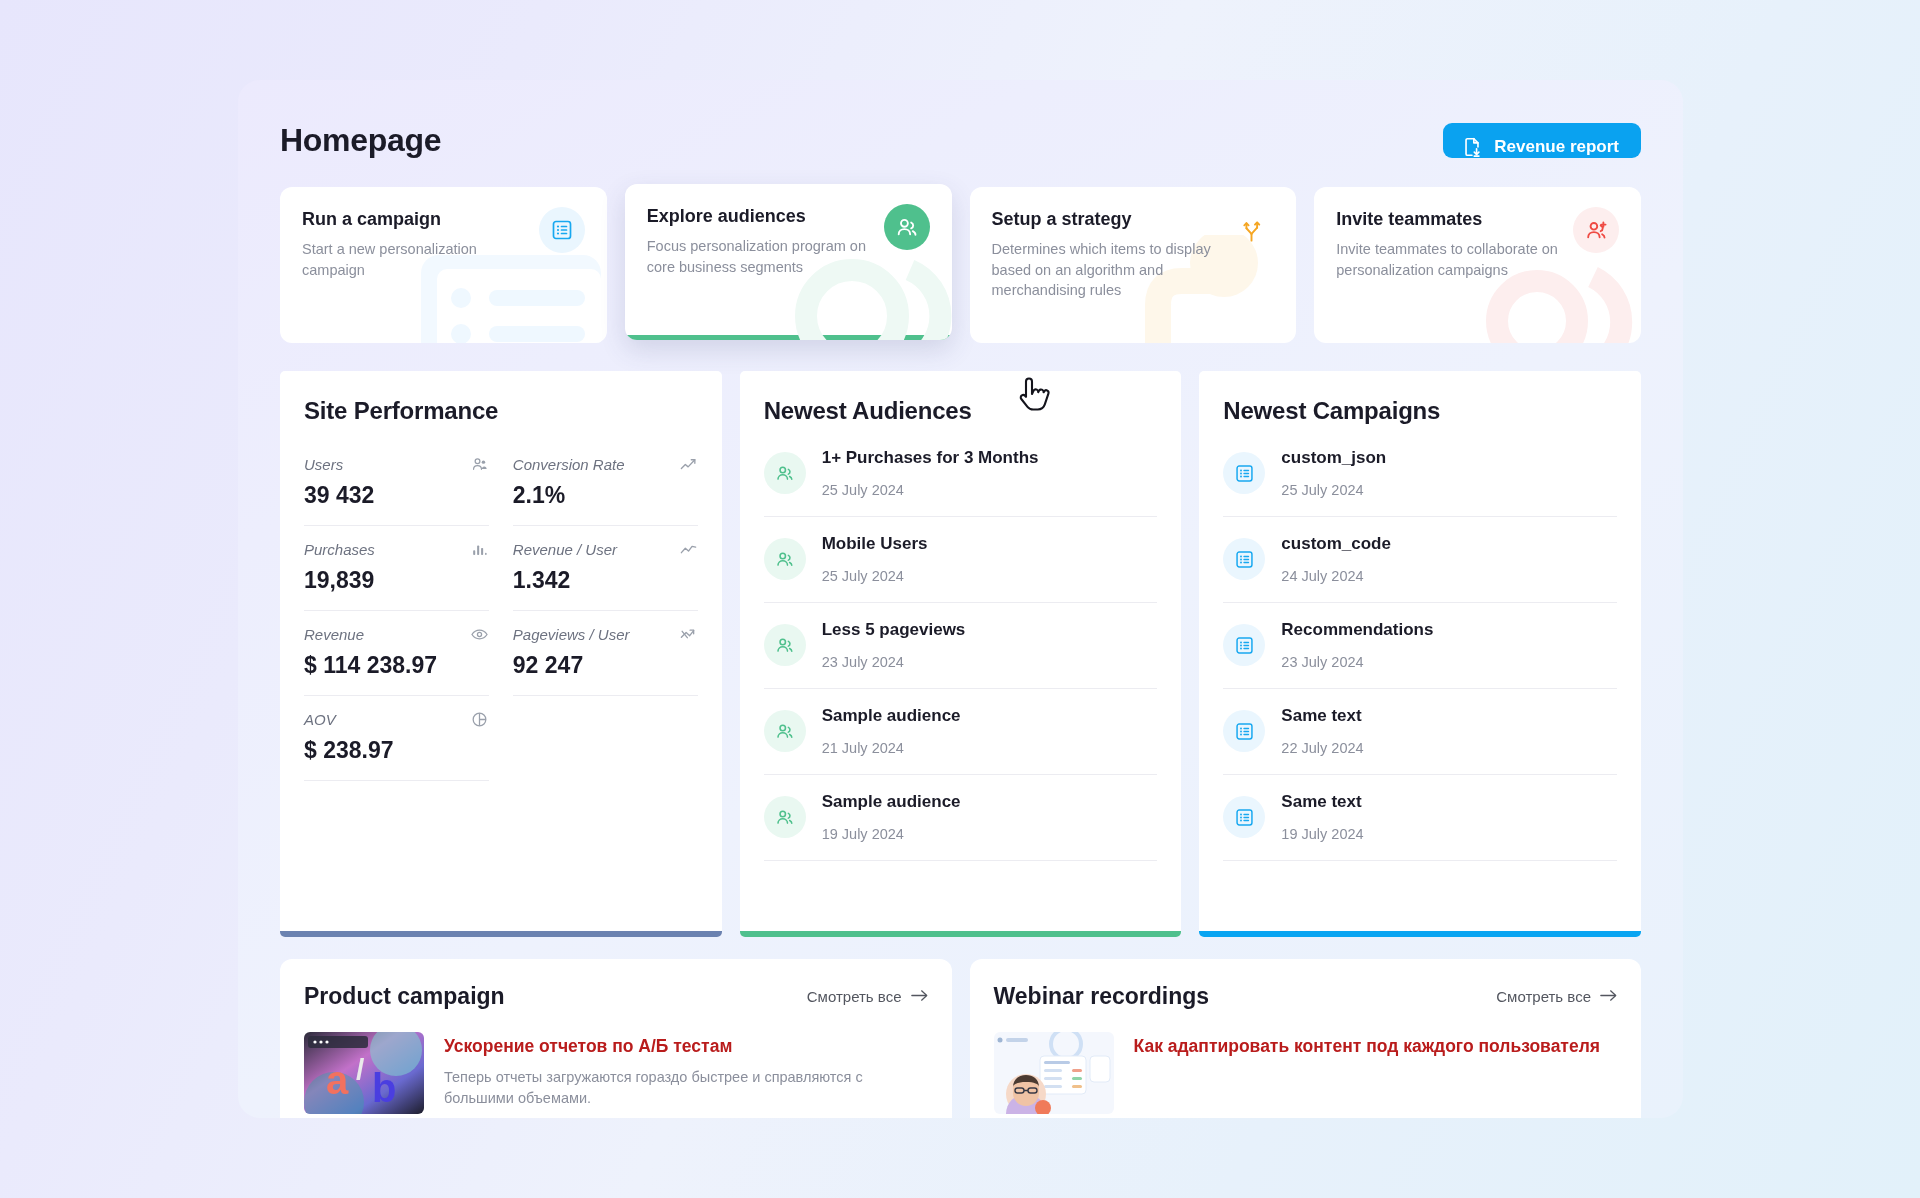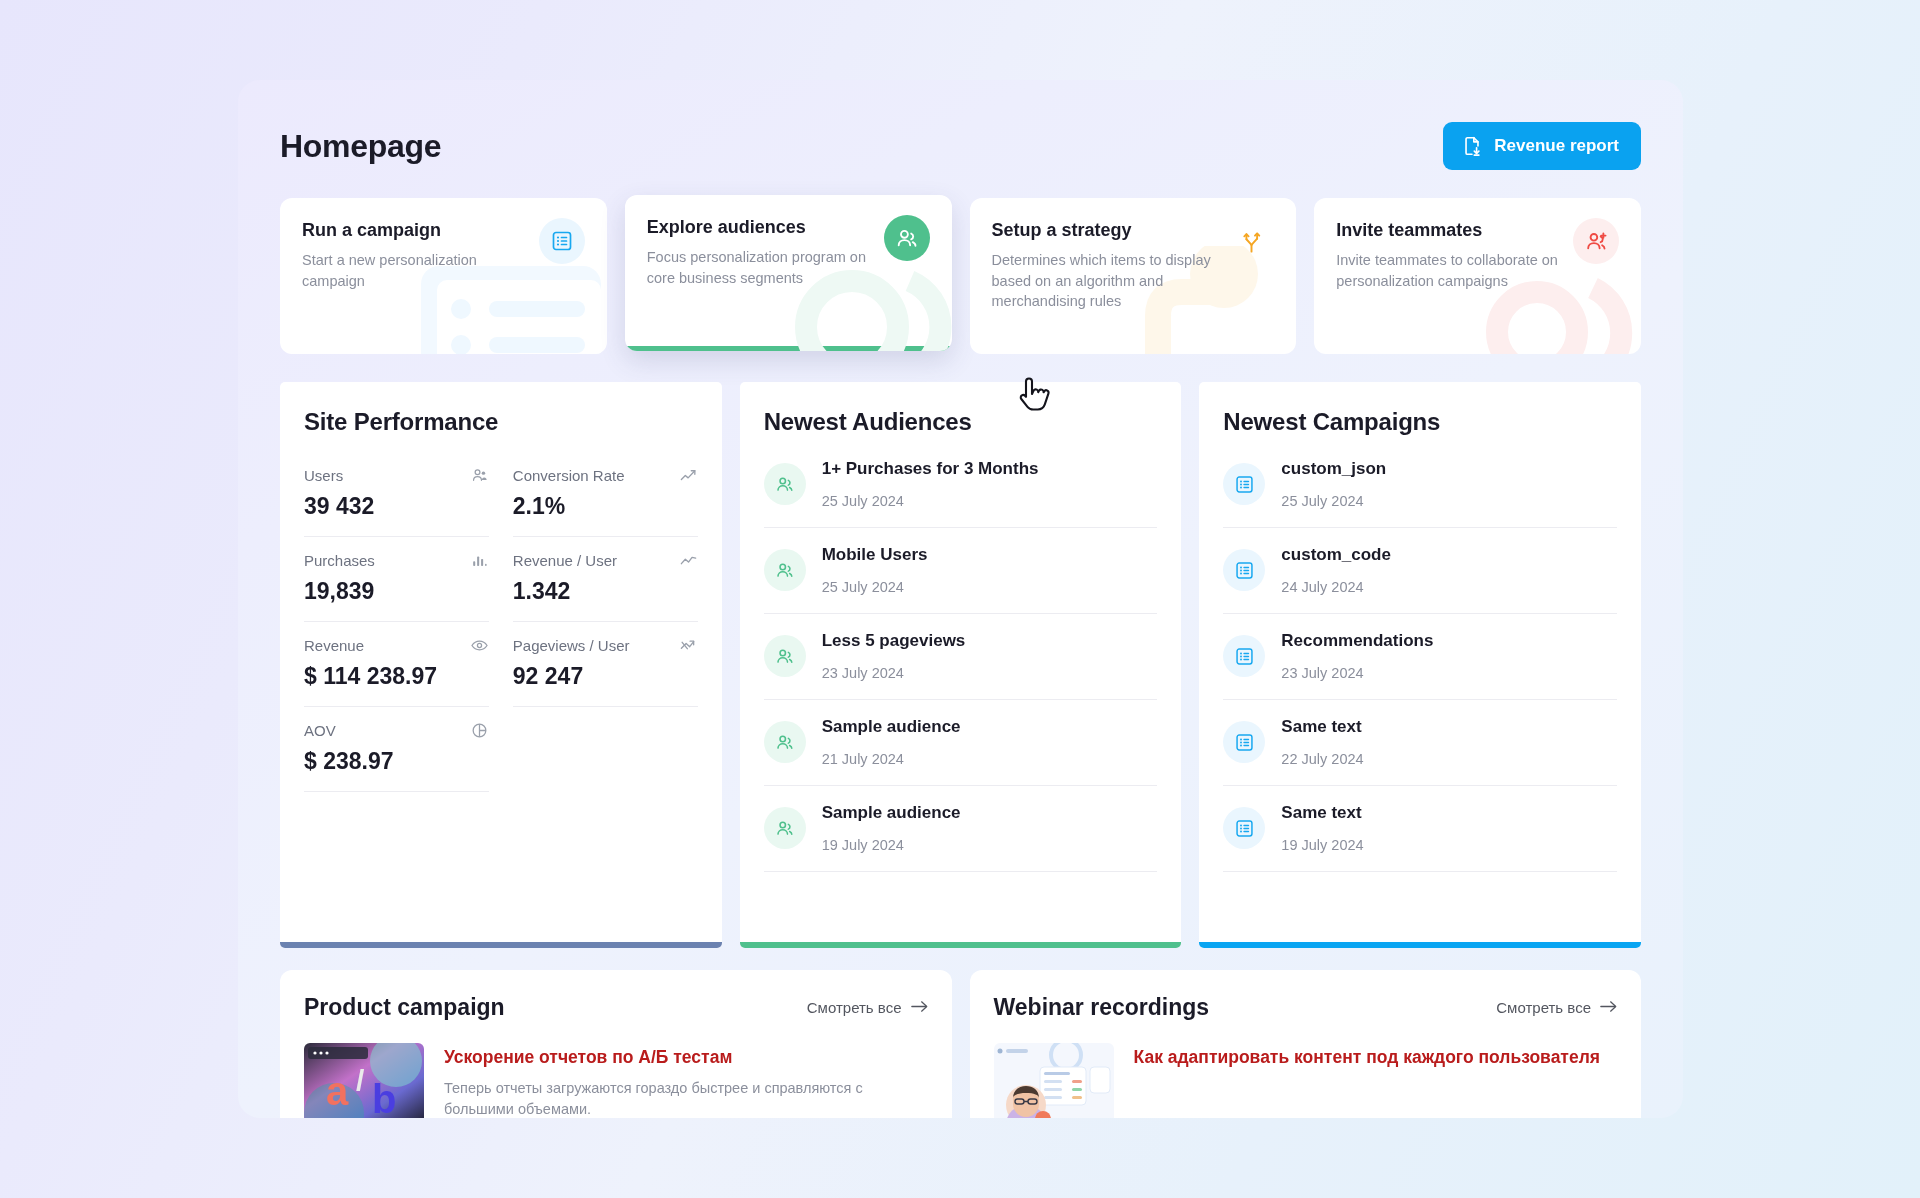--- a/index.html
+++ b/index.html
@@ -29,21 +29,21 @@
     padding: 42px 42px 0 42px;
   }
   .page-title {
     font-size: 32px; font-weight: bold; color: #1b1b28;
     letter-spacing: -0.3px;
   }
   .revenue-btn {
     display: flex; align-items: center; gap: 11px;
     background: #0aa2f0; color: #fff;
     border: none; border-radius: 9px;
-    padding: 13px 22px 13px 18px;
+    padding: 13px 22px 0 18px;
     font-size: 17px; font-weight: bold;
     font-family: "Liberation Sans", sans-serif;
     cursor: pointer;
   }
   .revenue-btn svg { display: block; }
 
   
   .cards-row {
     display: flex; gap: 18px;
     padding: 28px 42px 0 42px;
@@ -107,21 +107,21 @@
 
   
   .metrics {
     display: grid; grid-template-columns: 1fr 1fr;
     column-gap: 24px; row-gap: 0;
     margin-top: 16px;
   }
   .metric { padding: 14px 0 16px 0; border-bottom: 1px solid #ececf1; }
   .metric.empty { border-bottom: none; }
   .metric-head {
-    display: flex; align-items: center; justify-content: space-between;
+    display: flex; align-items: center; justify-content: space-between; font-style: italic;
   }
   .metric-label { font-size: 15px; color: #6d7280; }
   .metric-value {
     margin-top: 8px;
     font-size: 23px; font-weight: bold; color: #1b1b28;
   }
   .metric-icon { color: #9aa0ab; display: flex; }
 
   
   .list { margin-top: 6px; }

